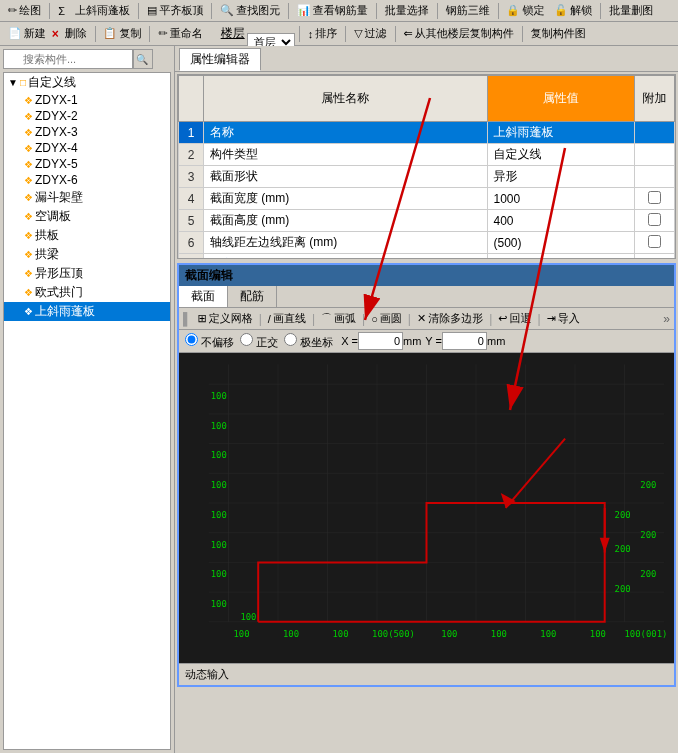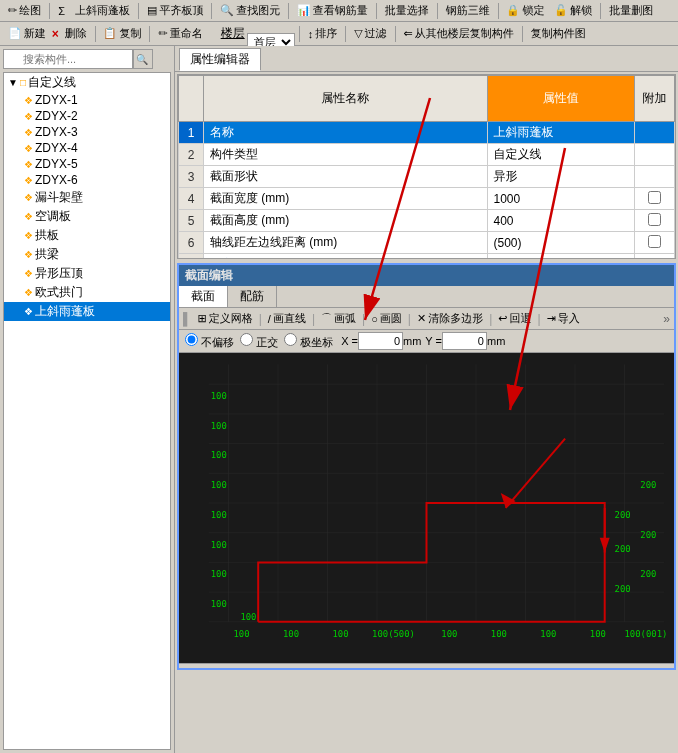--- a/index.html
+++ b/index.html
@@ -182,21 +182,21 @@
     .editor-panel {
       position: relative;
       background: #003399;
       border: 2px solid #6699ff;
       margin: 2px;
       display: flex;
       flex-direction: column;
     }
     .editor-title-bar {
       background: #336699;
-      color: #e5e5e5;
+      color: #000000;
       padding: 2px 6px;
       font-size: 12px;
       font-weight: bold;
     }
     .editor-tabs {
       display: flex;
       background: #d4d0c8;
       border-bottom: 1px solid #999;
       font-family: Liberation Serif, serif;
     }
@@ -645,20 +645,23 @@
           <text x="440" y="200" fill="#00cc00" font-size="9" font-family="monospace">200</text>
           <text x="440" y="240" fill="#00cc00" font-size="9" font-family="monospace">200</text>
 
           <text x="62" y="268" fill="#00cc00" font-size="9" font-family="monospace">100</text>
         </svg>
 
         
       </div>
 
       <div class="status-bar">
+        <div class="status-line">
+          <span>动态输入</span>
+        </div>
       </div>
     </div>
   </div>
 </div>
 
 <svg style="position:fixed; top:0; left:0; width:678px; height:753px; pointer-events:none; z-index:100;" xmlns="http://www.w3.org/2000/svg">
 
   <defs>
     <marker id="arrowhead" markerWidth="10" markerHeight="7" refX="10" refY="3.5" orient="auto">
       <polygon points="0 0, 10 3.5, 0 7" fill="#cc0000"></polygon>

